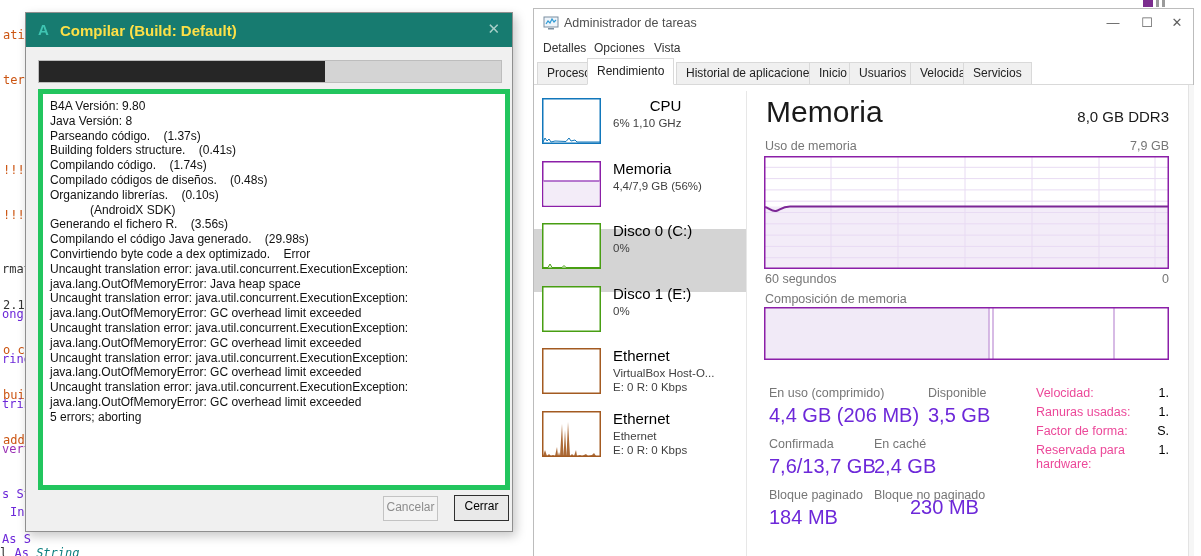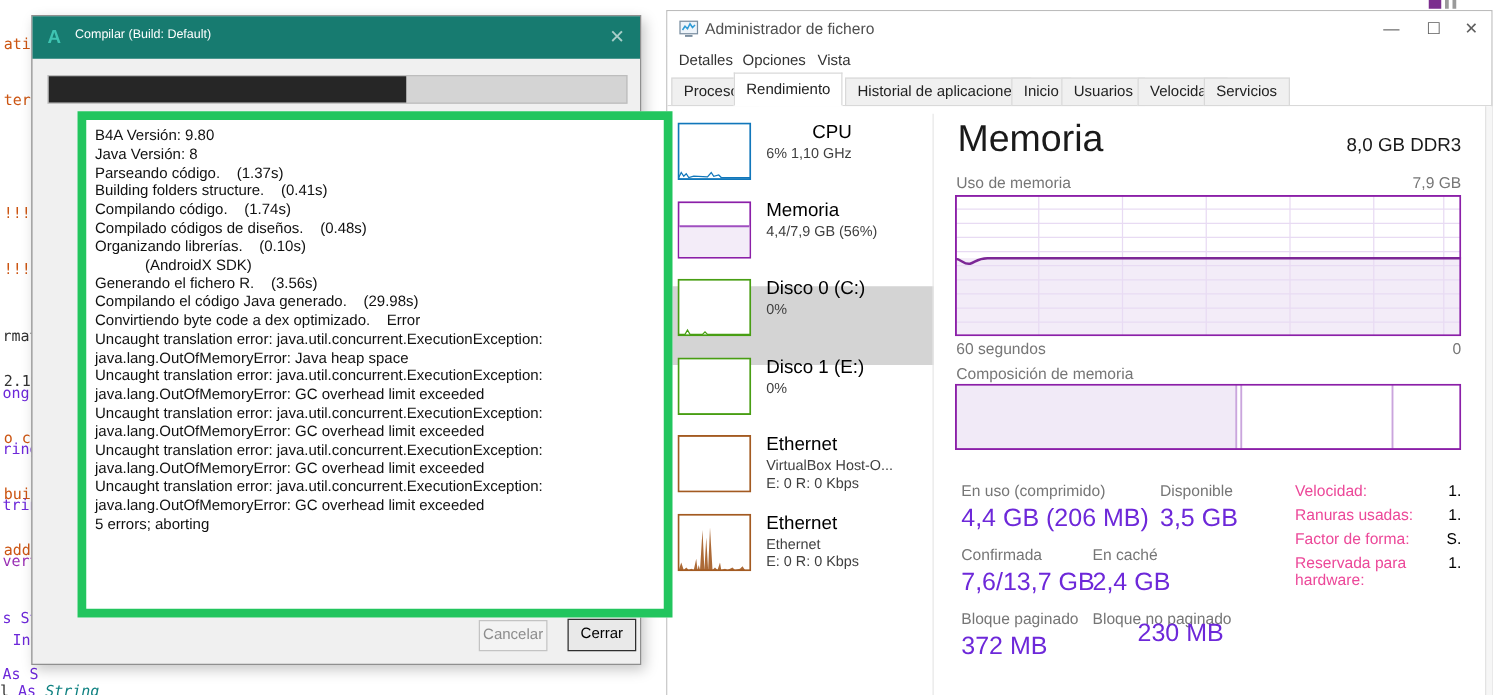--- a/index.html
+++ b/index.html
@@ -20,28 +20,28 @@
   #code-left{left:2px;top:232px;z-index:1;}
   #code-left div{height:15px;}
   #code-bottom-int{left:10px;top:505px;z-index:1;}
   #code-bottom-l{left:0px;top:546px;z-index:1;}
 
   
   #dialog{left:25px;top:12px;width:486px;height:518px;background:#f0f0f0;
           border:1px solid #8f8f8f;box-shadow:3px 4px 10px rgba(0,0,0,.22);z-index:5;}
   .d-title{position:absolute;left:0;top:0;width:100%;height:34px;background:#177b70;}
   .d-logo{position:absolute;left:12px;top:8px;color:#3fc4b2;font-weight:bold;font-size:15px;}
-  .d-title-text{position:absolute;left:34px;top:9px;color:#ffffff;font-size:10px;}
+  .d-title-text{position:absolute;left:34px;top:9px;color:#fde047;font-size:15px;font-weight:bold;}
   .d-close{position:absolute;right:12px;top:7px;color:#a9cfc9;font-size:15px;cursor:pointer;}
   .d-progress{position:absolute;left:12px;top:47px;width:462px;height:21px;background:#d4d4d4;
               border:1px solid #bdbdbd;}
   .d-progress-fill{position:absolute;left:0;top:0;height:100%;width:62%;background:#262626;}
   .d-log{position:absolute;left:12px;top:76px;width:448px;height:381px;background:#fff;
-         border:7px solid #22c55e;padding:5px 7px;font-size:12px;line-height:14.8px;
-         color:#111;white-space:pre-wrap;overflow:hidden;margin-left:24px;}
+         border:5px solid #22c55e;padding:5px 7px;font-size:12px;line-height:14.8px;
+         color:#111;white-space:pre-wrap;overflow:hidden;}
   .d-btn{position:absolute;font-size:12px;text-align:center;line-height:21px;}
   #btn-cancel{left:357px;top:483px;width:53px;height:23px;background:#f3f3f3;
               border:1px solid #c3c3c3;color:#8d8d8d;}
   #btn-close{left:428px;top:482px;width:53px;height:24px;background:#e9e9e9;
              border:1px solid #2f2f2f;color:#000;}
 
   
   #tm{left:533px;top:8px;width:659px;height:560px;background:#fff;
       border:1px solid #bcbcbc;z-index:3;}
   .tm-titlebar{position:absolute;left:0;top:0;width:100%;height:28px;background:#fff;}
@@ -170,21 +170,21 @@
     <div class="d-btn" id="btn-close">Cerrar</div>
   </div>
 
   <div id="tm" class="abs">
     <div class="tm-titlebar">
       <svg style="position:absolute;left:9px;top:6px;" width="16" height="16" viewBox="0 0 16 16">
         <rect x="1" y="2" width="14" height="10" fill="#eef4fa" stroke="#7a8ea0" stroke-width="1"></rect>
         <polyline points="3,9 5,6 7,8 9,4 11,7 13,5" fill="none" stroke="#2e9bd6" stroke-width="1.2"></polyline>
         <rect x="5" y="13" width="6" height="1.5" fill="#7a8ea0"></rect>
       </svg>
-      <span class="tm-title-text">Administrador de fichero</span>
+      <span class="tm-title-text">Administrador de tareas</span>
       <span class="tm-ctrl" id="tm-min">—</span>
       <span class="tm-ctrl" id="tm-max">☐</span>
       <span class="tm-ctrl" id="tm-x">✕</span>
     </div>
 
     <div class="tm-menubar">
       <span class="tm-menu-item" style="left:9px;">Detalles</span>
       <span class="tm-menu-item" style="left:60px;">Opciones</span>
       <span class="tm-menu-item" style="left:120px;">Vista</span>
     </div>
@@ -320,21 +320,21 @@
     <div class="abs stat-value" style="left:235px;top:395px;">4,4 GB (206 MB)</div>
     <div class="abs stat-value" style="left:394px;top:395px;">3,5 GB</div>
 
     <div class="abs stat-label" style="left:235px;top:428px;">Confirmada</div>
     <div class="abs stat-label" style="left:340px;top:428px;">En caché</div>
     <div class="abs stat-value" style="left:235px;top:446px;">7,6/13,7 GB</div>
     <div class="abs stat-value" style="left:340px;top:446px;">2,4 GB</div>
 
     <div class="abs stat-label" style="left:235px;top:479px;">Bloque paginado</div>
     <div class="abs stat-label" style="left:340px;top:479px;">Bloque no paginado</div>
-    <div class="abs stat-value" style="left:235px;top:497px;">372 MB</div>
+    <div class="abs stat-value" style="left:235px;top:497px;">184 MB</div>
     <div class="abs stat-value" style="left:340px;top:487px;margin-left:36px;">230 MB</div>
 
     <div class="abs det-row" style="top:377px;">
       <span class="det-label">Velocidad:</span>
       <span class="det-value">1.</span>
     </div>
     <div class="abs det-row" style="top:396px;">
       <span class="det-label">Ranuras usadas:</span>
       <span class="det-value">1.</span>
     </div>

